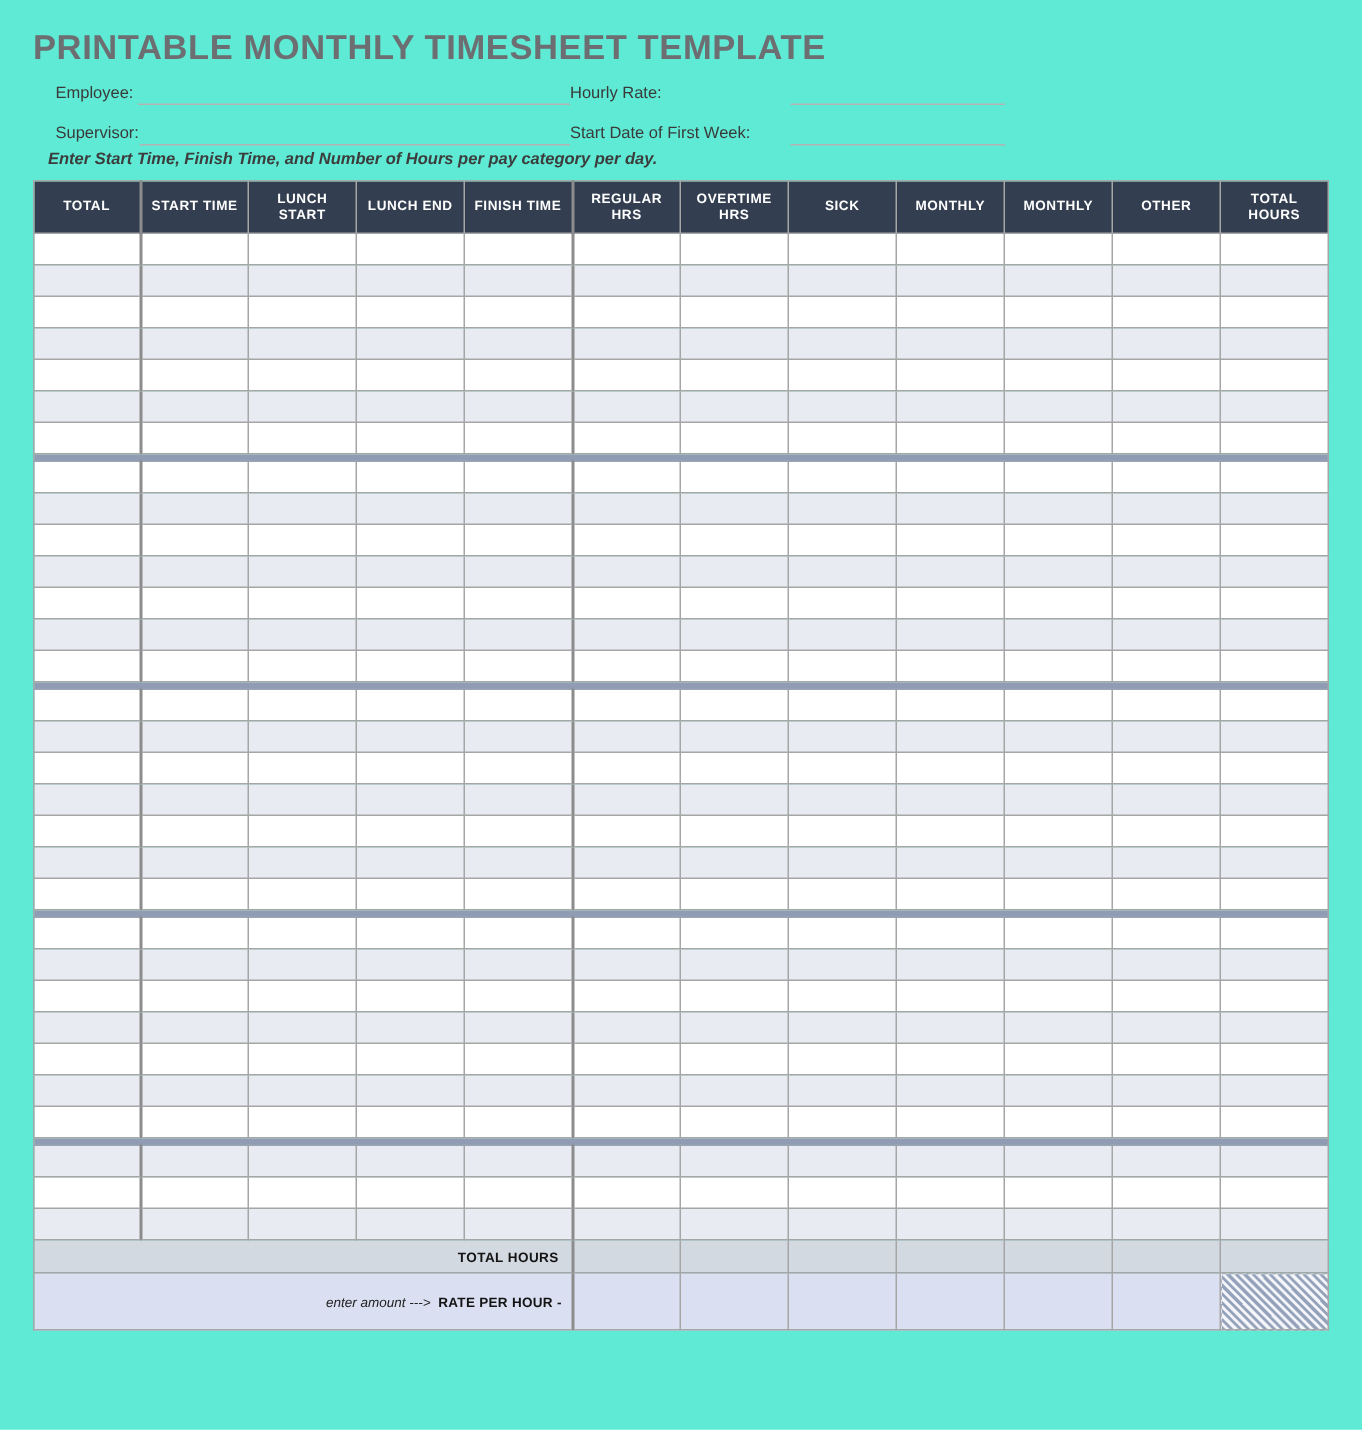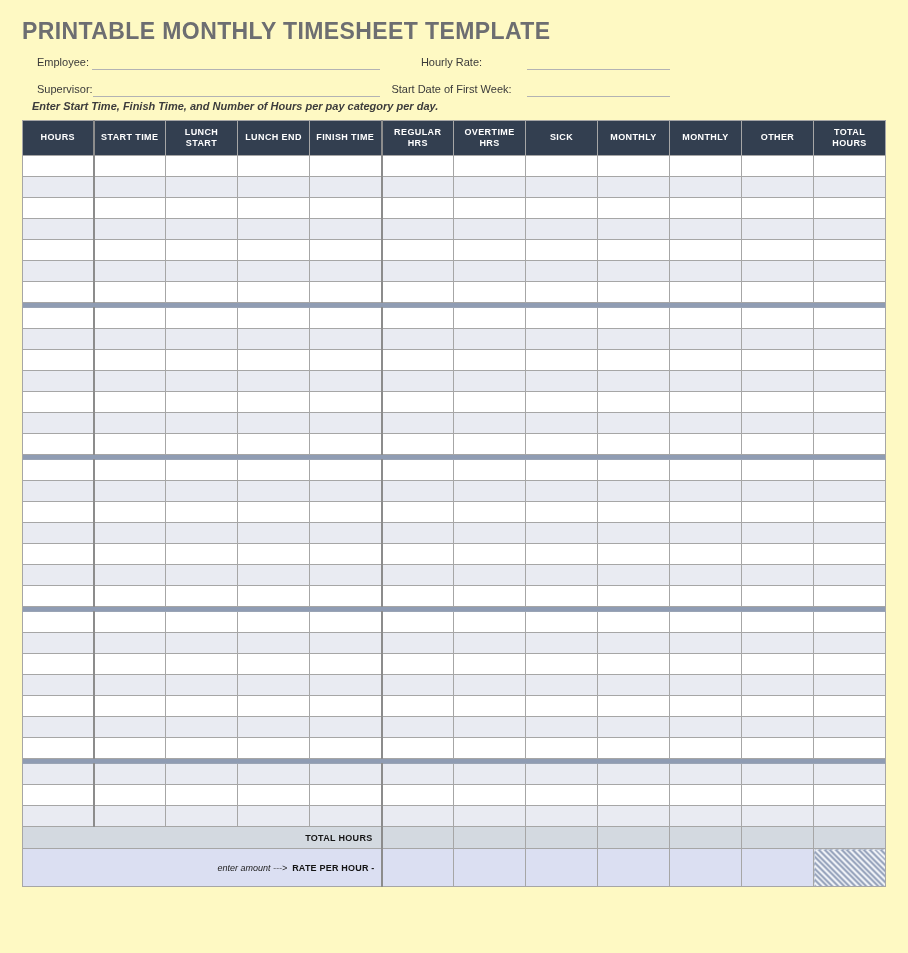--- a/index.html
+++ b/index.html
@@ -7,27 +7,27 @@
     --row-alt-bg:#e9ebf2;
     --separator-bg:#8f9cb3;
     --total-hours-row-bg:#d3d9e0;
     --rate-row-bg:#dbdff2;
     --total-pay-row-bg:#333f50;
     --grid-border:#a6a6a6;
     --title-color:#6d6e71;
   }
   *{box-sizing:border-box;}
   body{margin:0;background:#ffffff;font-family:"Liberation Sans",sans-serif;}
-  .page{position:relative;width:908px;height:953px;background:#fef9c3;overflow:hidden;}
+  .page{position:relative;width:908px;height:953px;background:#5eead4;overflow:hidden;}
 
   .title{position:absolute;left:22px;top:18px;font-size:23px;font-weight:700;
          color:var(--title-color);letter-spacing:.4px;white-space:nowrap;}
 
   .form-label{position:absolute;font-size:11px;color:#3a3a3a;white-space:nowrap;}
-  .form-label.right{text-align:center;}
+  .form-label.right{text-align:left;}
   .form-line{position:absolute;height:15px;border-bottom:1px solid #b3b3b3;}
 
   .instruction{position:absolute;left:32px;top:100px;font-size:11px;font-style:italic;
                color:#3c3c3c;white-space:nowrap;font-weight:bold;}
 
   table.timesheet{position:absolute;left:22px;top:120px;width:863px;
                   border-collapse:collapse;table-layout:fixed;}
   table.timesheet th{background:var(--header-bg);color:#ffffff;font-size:9px;font-weight:700;
       letter-spacing:.4px;height:35px;padding:2px 3px;border:1px solid var(--grid-border);
       text-align:center;vertical-align:middle;line-height:1.25;}
@@ -105,21 +105,21 @@
         <td></td>
         <td></td>
         <td></td>
         <td></td>
         <td></td>
         <td class="hatch"></td>
       </tr>
     </tfoot>
   <thead>
         <tr>
-          <th>HOURS</th>
+          <th>TOTAL</th>
           <th class="sect">START TIME</th>
           <th>LUNCH START</th>
           <th>LUNCH END</th>
           <th>FINISH TIME</th>
           <th class="sect">REGULAR HRS</th>
           <th>OVERTIME HRS</th>
           <th>SICK</th>
           <th>MONTHLY</th>
           <th>MONTHLY</th>
           <th>OTHER</th>

